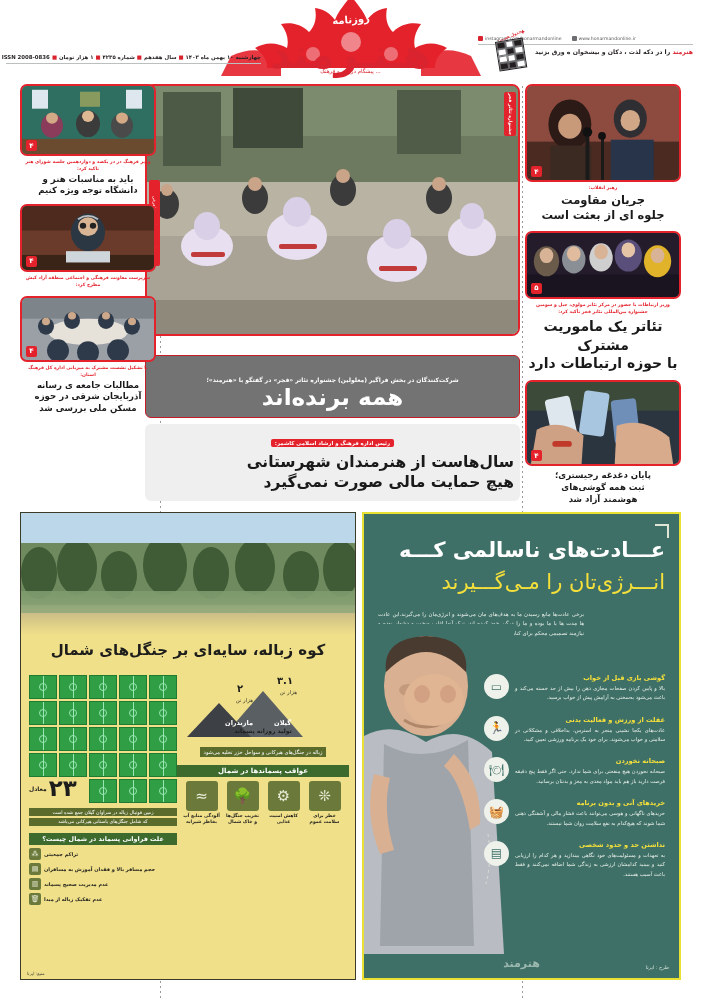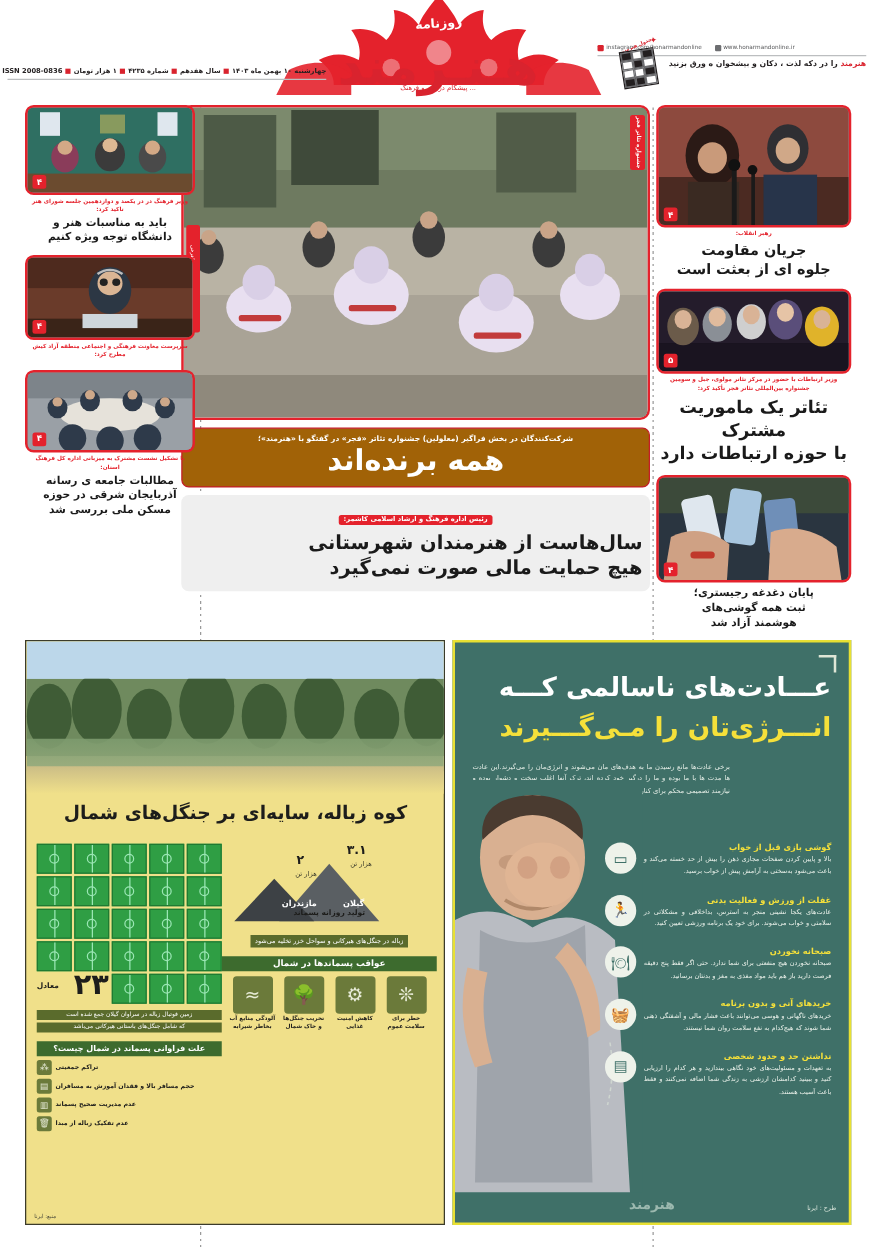--- a/index.html
+++ b/index.html
@@ -77,21 +77,21 @@
   
   .mainphoto { position:relative; width:375px; height:252px; border:2px solid #e4222c;
                border-radius:8px; overflow:hidden; }
   .mainphoto .sidetag { position:absolute; right:2px; top:6px; width:12px; height:44px;
     background:#e4222c; color:#fff; font-size:4.6px; writing-mode:vertical-rl;
     display:flex; align-items:center; justify-content:center; border-radius:2px; font-weight:bold;}
   .mainphoto .lefttag { position:absolute; left:2px; top:94px; width:11px; height:86px;
     background:#e4222c; color:#fff; font-size:4.2px; writing-mode:vertical-rl;
     display:flex; align-items:center; justify-content:center; border-radius:2px;}
 
-  .redbox { margin-top:6px; background:#a16207; border-radius:6px; padding:4px 6px 7px;
+  .redbox { margin-top:19px; background:#737373; border-radius:6px; padding:19px 6px 7px;
             border:1px solid #c41d26; }
   .redbox .kk { color:#fff; font-size:6px; text-align:center; font-weight:bold; line-height:1.5;}
   .redbox .hh { color:#fff; font-size:23px; text-align:center; font-weight:bold; line-height:1.1;
                 margin-top:1px; }
 
   .graybox { margin-top:6px; background:#efefef; border-radius:6px; padding:6px 6px 8px; }
   .graybox .kk { display:inline-block; background:#e4222c; color:#fff; font-size:5.4px;
                  font-weight:bold; padding:1px 4px; border-radius:2px; }
   .graybox .kkw { text-align:center; }
   .graybox .hh { font-size:15.5px; font-weight:bold; color:#1a1a1a; text-align:right;
@@ -135,21 +135,21 @@
              display:flex; align-items:center; justify-content:center; color:#e8ecd8; font-size:15px;}
   .cons-tx { font-size:4.6px; color:#1d1d1b; margin-top:2px; line-height:1.35; font-weight:bold;}
 
   .t-right { position:absolute; left:8px; top:162px; width:148px; }
   .pitch-grid { display:grid; grid-template-columns:repeat(5,1fr); gap:2px; }
   .pitch { height:24px; background:#2f9e44; border:.5px solid #1f7a32; position:relative; }
   .pitch::before { content:""; position:absolute; left:50%; top:0; bottom:0; width:.5px; background:#9ae6b4;}
   .pitch::after { content:""; position:absolute; left:50%; top:50%; width:6px; height:6px;
                   border:.5px solid #9ae6b4; border-radius:50%; transform:translate(-50%,-50%); }
   .eq-row { display:flex; flex-direction:row-reverse; align-items:center; justify-content:flex-start;
-            gap:12px; margin-top:-26px; position:relative; z-index:3; padding-right:8px;}
+            gap:2px; margin-top:-26px; position:relative; z-index:3; padding-right:8px;}
   .eq-lbl { font-size:6px; color:#1d1d1b; font-weight:bold; }
   .eq-num { font-size:23px; font-weight:bold; color:#1d1d1b; line-height:1; }
   .pg-note { margin-top:8px; }
   .pg-note div { background:#5a6b2c; color:#fff; font-size:4.8px; padding:1.5px 3px;
                  margin-bottom:1.5px; text-align:center; }
   .cause-hd { margin-top:7px; background:#3d6b2e; color:#fff; font-size:6.4px; font-weight:bold;
               text-align:center; padding:2px 0; }
   .cause-row { display:flex; flex-direction:row-reverse; align-items:center; gap:3px;
                margin-top:3px; justify-content:flex-start; }
   .cause-ic { width:12px; height:12px; background:#6b7a3a; border-radius:2px; flex:0 0 auto;
@@ -158,21 +158,21 @@
   .src { position:absolute; left:6px; bottom:3px; font-size:4.4px; color:#4a4a3a; }
 
   
   .energy { flex:1; position:relative; background:#3f7068; border:2px solid #e8e033;
             overflow:hidden; }
   .e-corner { position:absolute; right:10px; top:10px; width:14px; height:14px;
               border-right:2px solid #dfe6d6; border-top:2px solid #dfe6d6; }
   .e-t1 { position:absolute; right:14px; left:14px; top:24px; text-align:right;
           font-size:21px; font-weight:bold; color:#ffffff; letter-spacing:-.5px;}
   .e-t2 { position:absolute; right:14px; left:14px; top:56px; 
-          font-size:21px; font-weight:bold; color:#f5e03a; letter-spacing:-.5px;}
+          font-size:21px; font-weight:normal; color:#f5e03a; letter-spacing:-.5px;}
   .e-intro { position:absolute; right:95px; left:14px; top:96px; text-align:justify;
              direction:rtl; font-size:5.4px; color:#e6efe8; line-height:1.75; }
   .e-man { position:absolute; left:0; top:110px; width:150px; height:330px; }
   .e-items { position:absolute; right:14px; left:120px; top:160px; }
   .e-item { display:flex; flex-direction:row-reverse; gap:6px; margin-bottom:13px; }
   .e-ic { flex:0 0 auto; width:25px; height:25px; border-radius:50%; background:#eef2ea;
           display:flex; align-items:center; justify-content:center; font-size:12px; color:#3f7068;}
   .e-tx { flex:1 1 auto; text-align:right; }
   .e-h { font-size:6.6px; font-weight:bold; color:#f5e03a; margin-bottom:2px; }
   .e-b { font-size:5.2px; color:#eaf1ea; line-height:1.8; text-align:justify; direction:rtl; }

